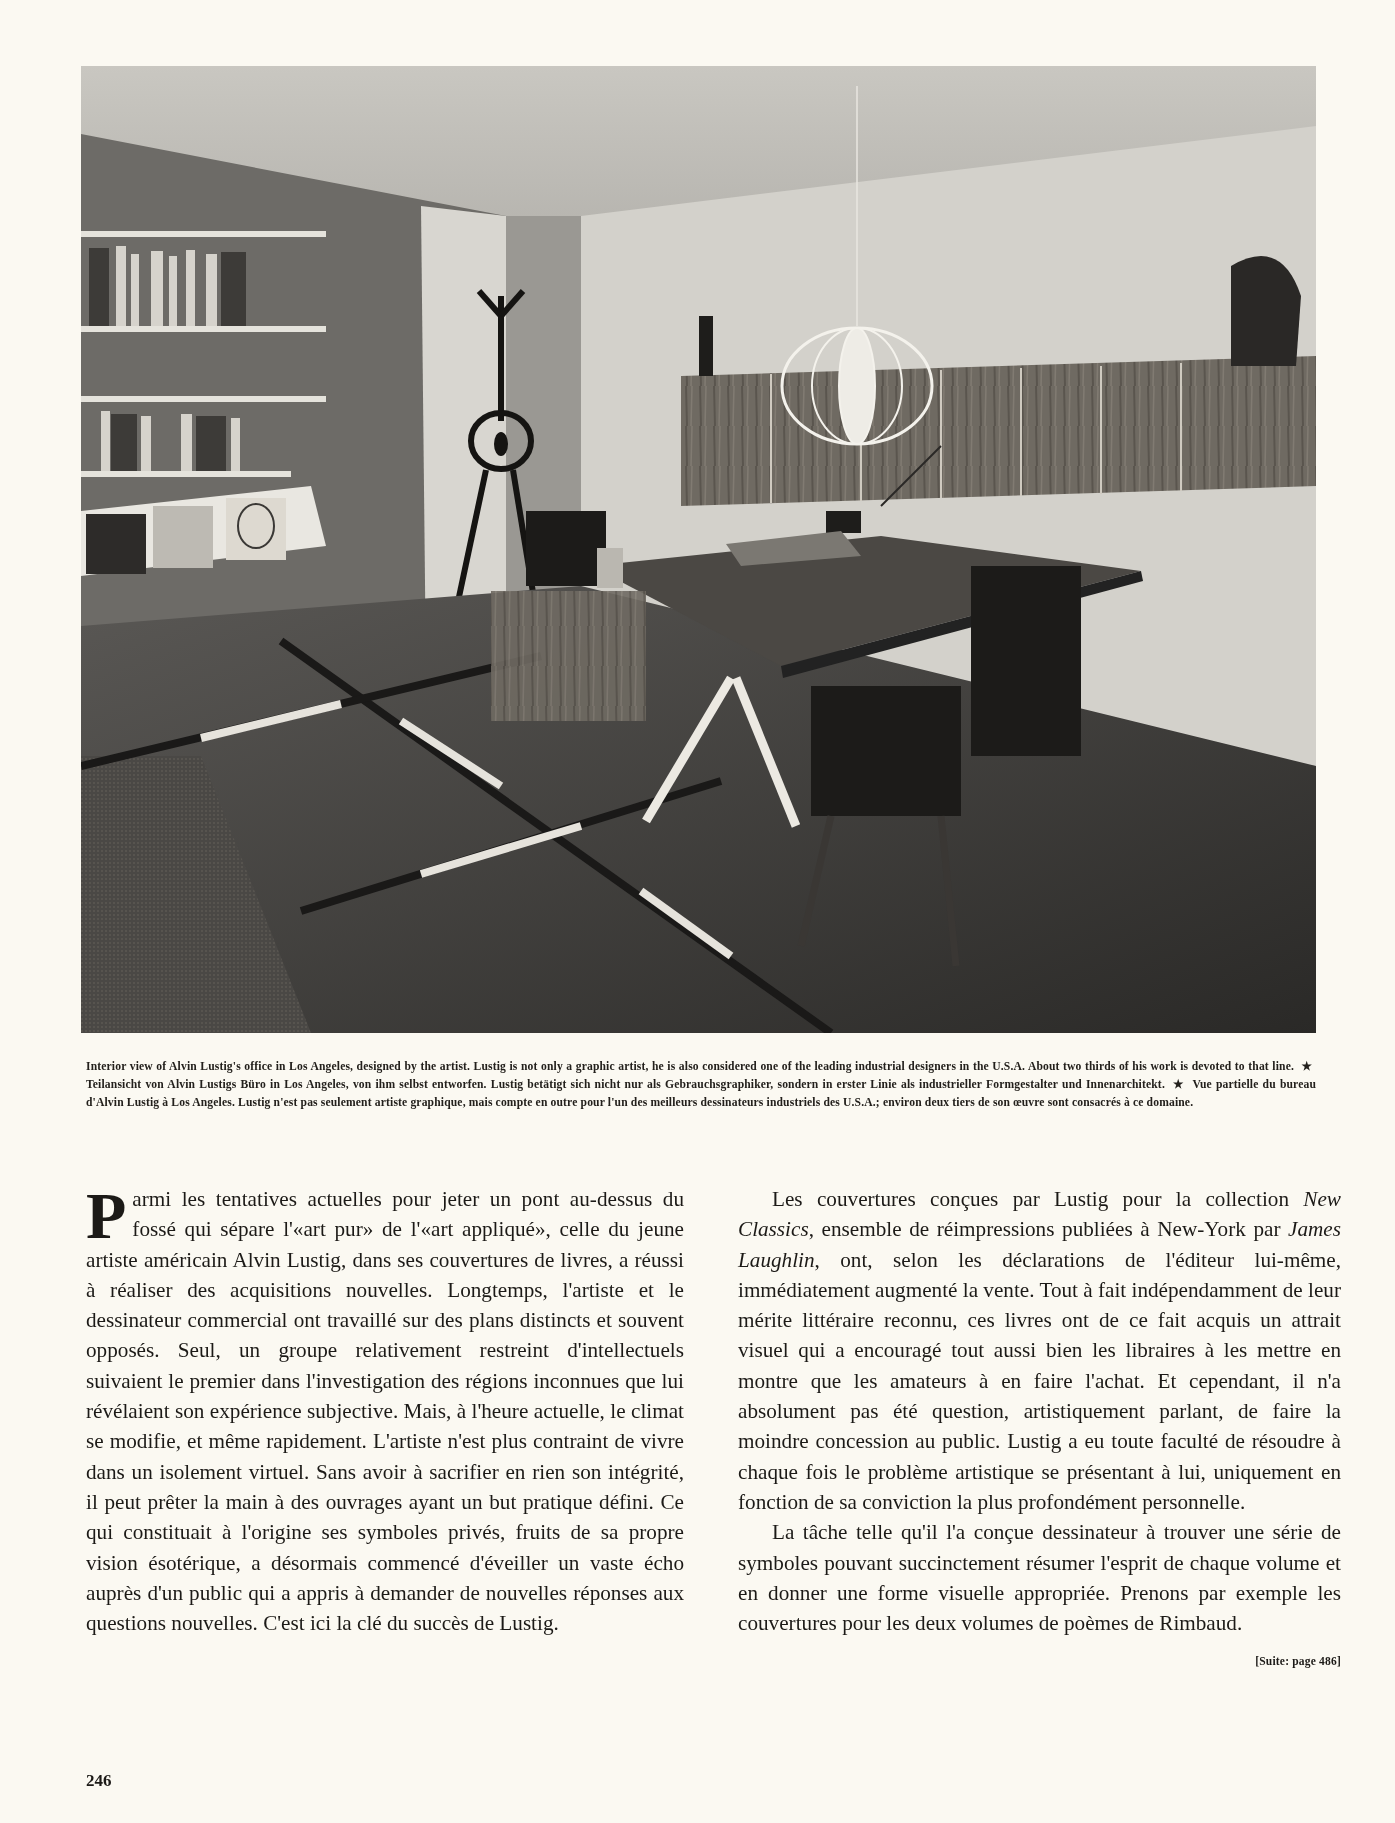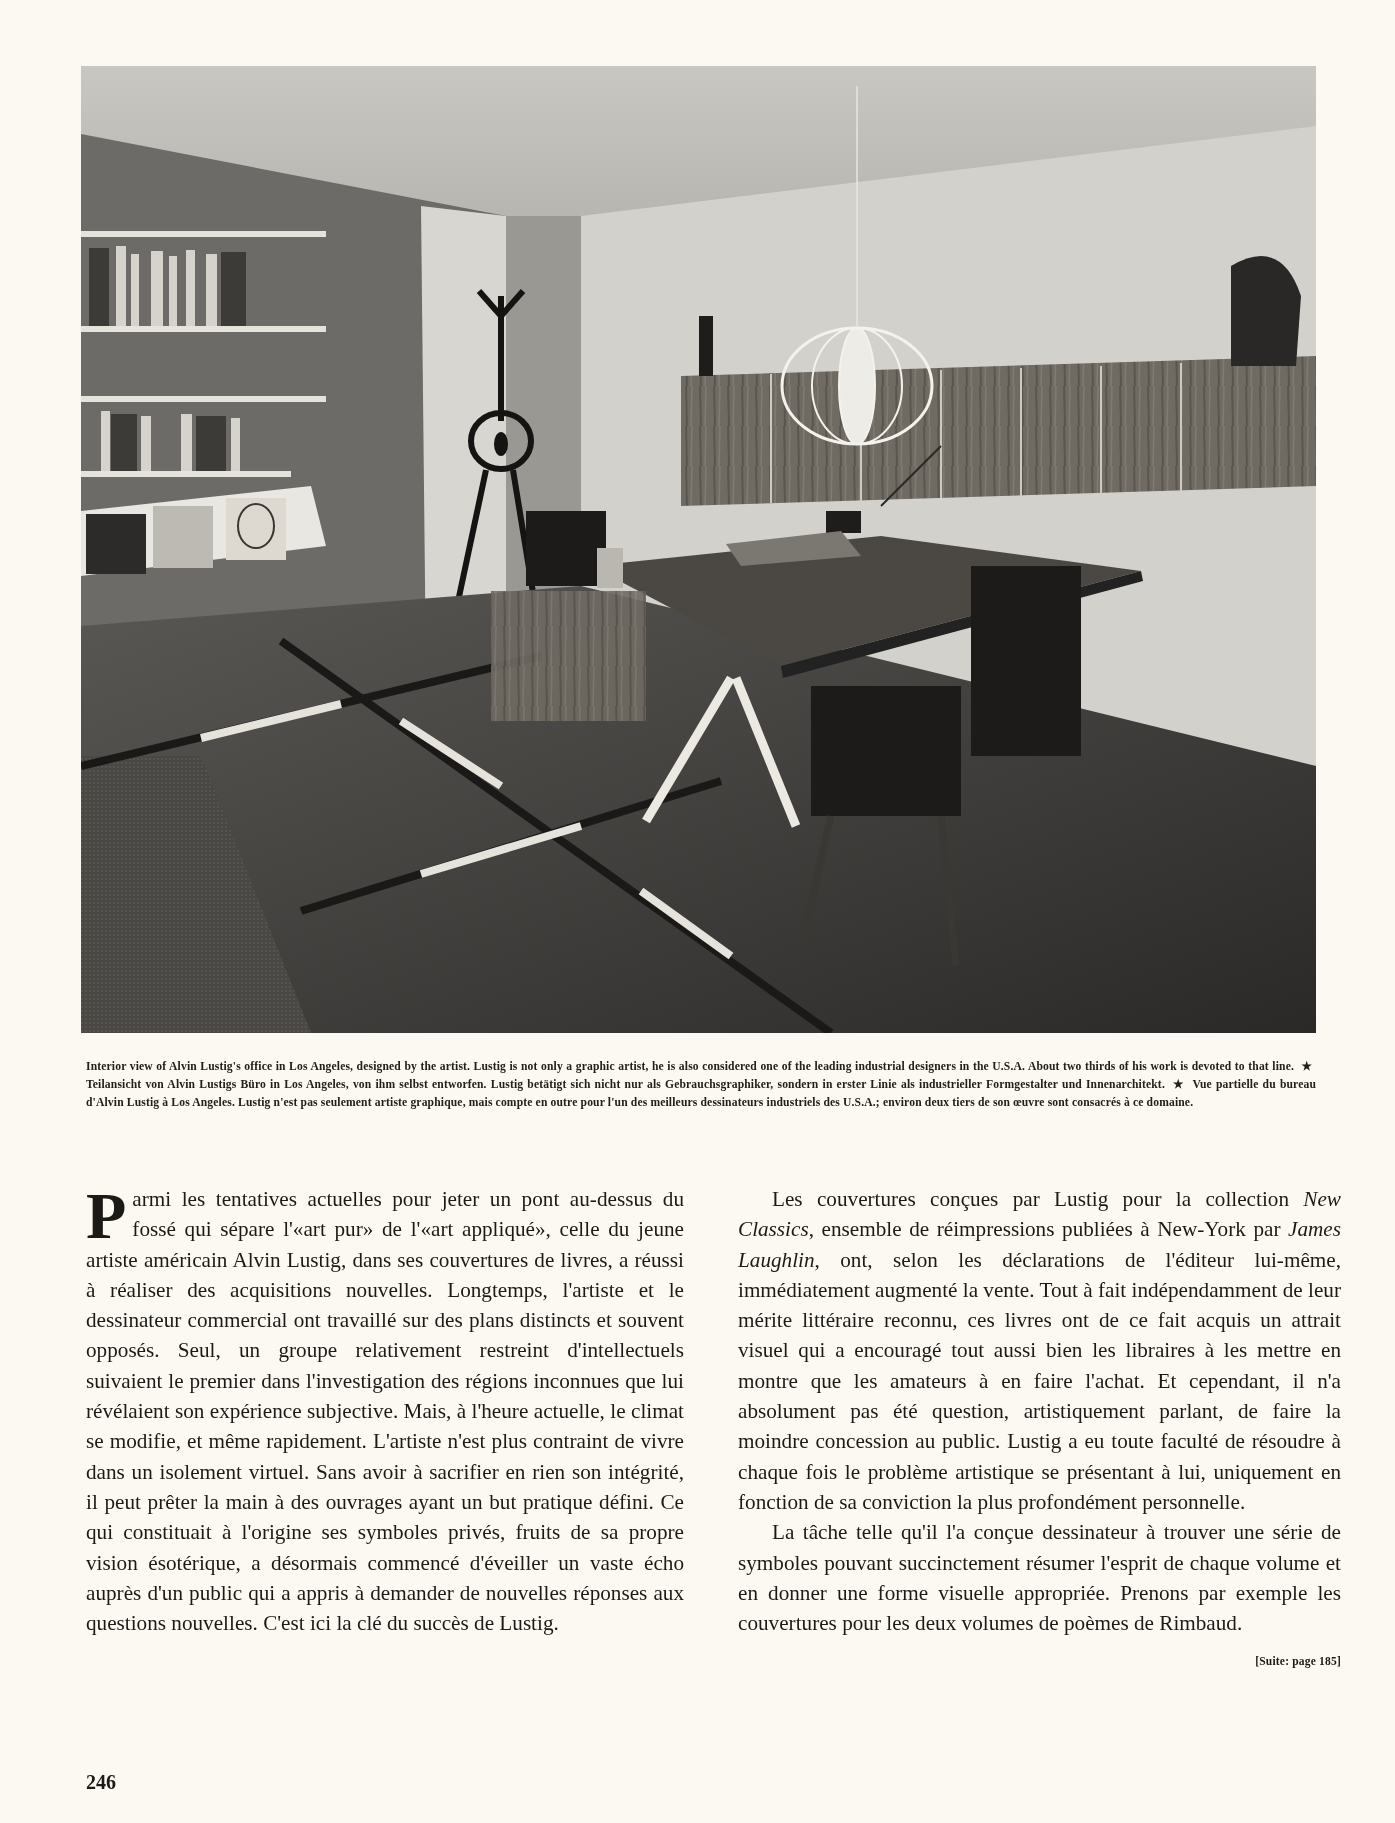--- a/index.html
+++ b/index.html
@@ -52,21 +52,21 @@
     }
     .italic { font-style: italic; }
     .continued {
       float: right;
       font-size: 11.5px; font-weight: bold;
       margin-top: 8px;
       letter-spacing: 0.2px;
     }
     .page-number {
       position: absolute; left: 86px; top: 1771px;
-      font-size: 20px; font-weight: bold;
+      font-size: 17px; font-weight: bold;
     }
   </style>
 </head>
 <body>
 
 <div class="photo">
   <svg viewBox="0 0 1235 967" preserveAspectRatio="none">
     <defs>
       <linearGradient id="ceil" x1="0" y1="0" x2="0" y2="1">
         <stop offset="0" stop-color="#c9c7c1"></stop>
@@ -202,16 +202,16 @@
 </div>
 
 <div class="col col-left">
   <p>
     <span class="dropcap">P</span><span>armi les tentatives actuelles pour jeter un pont au-des­sus du fossé qui sépare l'«art pur» de l'«art appliqué», celle du jeune artiste américain Alvin Lustig, dans ses couvertures de livres, a réussi à réaliser des acquisitions nouvelles. Longtemps, l'artiste et le dessinateur com­mercial ont travaillé sur des plans distincts et souvent opposés. Seul, un groupe relativement restreint d'intel­lectuels suivaient le premier dans l'investigation des ré­gions inconnues que lui révélaient son expérience subjec­tive. Mais, à l'heure actuelle, le climat se modifie, et même rapidement. L'artiste n'est plus contraint de vivre dans un isolement virtuel. Sans avoir à sacrifier en rien son intégrité, il peut prêter la main à des ouvrages ayant un but pratique défini. Ce qui constituait à l'origine ses sym­boles privés, fruits de sa propre vision ésotérique, a désormais commencé d'éveiller un vaste écho auprès d'un public qui a appris à demander de nouvelles réponses aux questions nouvelles. C'est ici la clé du succès de Lustig.</span>
   </p>
 </div>
 
 <div class="col col-right">
   <p><span>Les couvertures conçues par Lustig pour la collection </span><span class="italic">New Classics</span><span>, ensemble de réimpressions publiées à New-York par </span><span class="italic">James Laughlin</span><span>, ont, selon les déclarations de l'éditeur lui-même, immédiatement augmenté la vente. Tout à fait indépendamment de leur mérite littéraire re­connu, ces livres ont de ce fait acquis un attrait visuel qui a encouragé tout aussi bien les libraires à les mettre en montre que les amateurs à en faire l'achat. Et cependant, il n'a absolument pas été question, artistiquement par­lant, de faire la moindre concession au public. Lustig a eu toute faculté de résoudre à chaque fois le problème artistique se présentant à lui, uniquement en fonction de sa conviction la plus profondément personnelle.</span></p>
-  <p><span>La tâche telle qu'il l'a conçue dessinateur à trouver une série de symboles pouvant succinctement résumer l'esprit de chaque volume et en donner une forme visuelle ap­propriée. Prenons par exemple les couvertures pour les deux volumes de poèmes de Rimbaud.</span><span class="continued">[Suite: page 185]</span></p>
+  <p><span>La tâche telle qu'il l'a conçue dessinateur à trouver une série de symboles pouvant succinctement résumer l'esprit de chaque volume et en donner une forme visuelle ap­propriée. Prenons par exemple les couvertures pour les deux volumes de poèmes de Rimbaud.</span><span class="continued">[Suite: page 486]</span></p>
 </div>
 
 <div class="page-number">246</div>
 
 </body></html>

